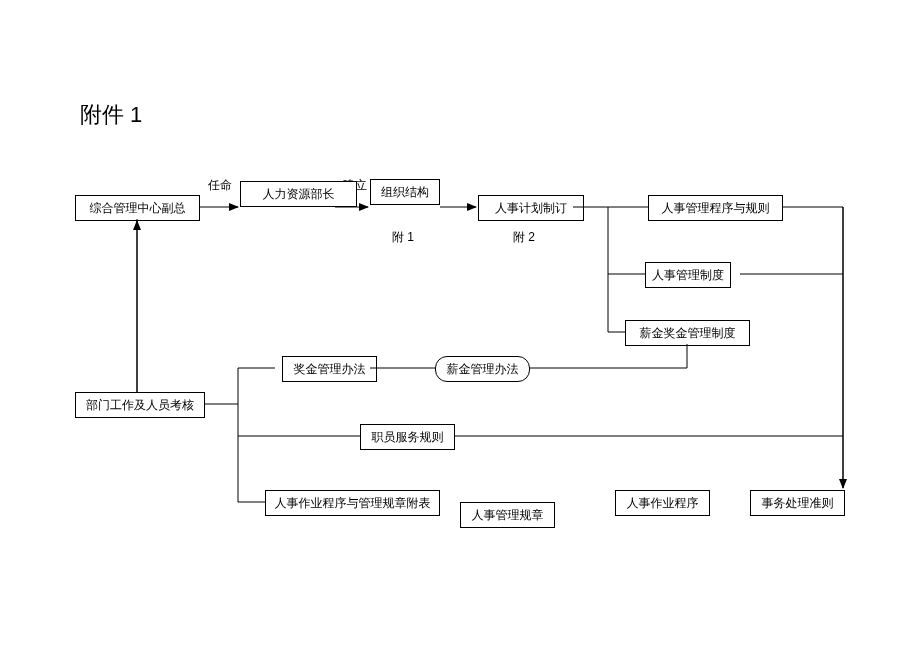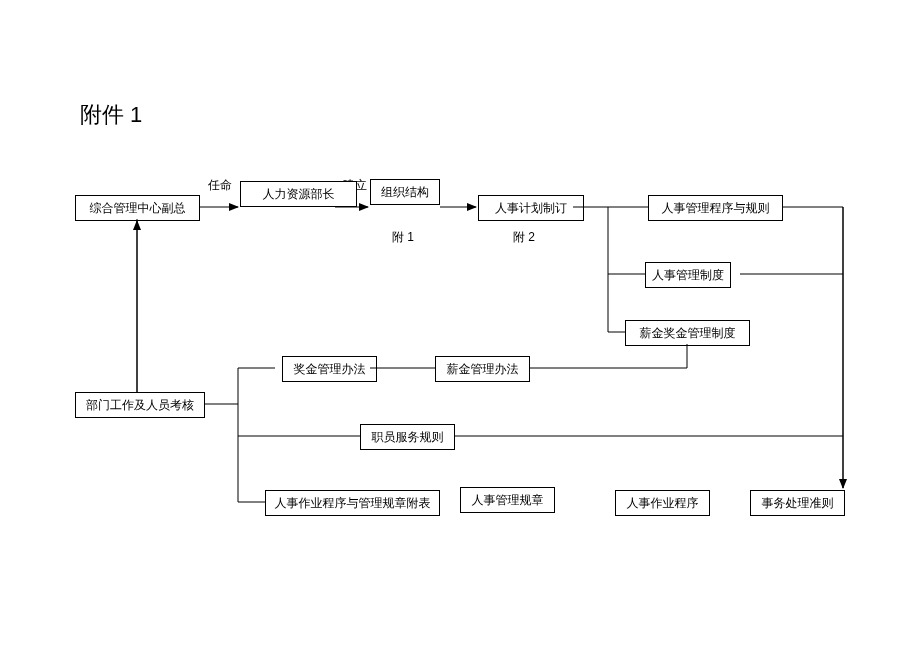--- a/index.html
+++ b/index.html
@@ -61,28 +61,28 @@
 <div class="box" style="left:478px; top:195px; width:106px; height:24px;">人事计划制订</div>
 <div class="box" style="left:648px; top:195px; width:135px; height:24px;">人事管理程序与规则</div>
 
 <div class="label" style="left:392px; top:229px;">附 1</div>
 <div class="label" style="left:513px; top:229px;text-align:center;">附 2</div>
 
 <div class="box" style="left:645px; top:262px; width:86px; height:24px;">人事管理制度</div>
 <div class="box" style="left:625px; top:320px; width:125px; height:24px;">薪金奖金管理制度</div>
 
 <div class="box" style="left:275px; top:356px; width:95px; height:24px;margin-left:7px;">奖金管理办法</div>
-<div class="box" style="left:435px; top:356px; width:95px; height:24px;">薪金管理办法</div>
+<div class="box" style="left:435px; top:356px; width:95px; height:24px;border-radius:12px;">薪金管理办法</div>
 
 <div class="box" style="left:75px; top:392px; width:130px; height:24px;">部门工作及人员考核</div>
 
 <div class="box" style="left:360px; top:424px; width:95px; height:24px;">职员服务规则</div>
 
 <div class="box" style="left:265px; top:490px; width:175px; height:24px;">人事作业程序与管理规章附表</div>
-<div class="box" style="left:460px; top:487px; width:95px; height:24px;">人事管理规章</div>
+<div class="box" style="left:460px; top:502px; width:95px; height:24px;">人事管理规章</div>
 <div class="box" style="left:615px; top:490px; width:95px; height:24px;">人事作业程序</div>
 <div class="box" style="left:750px; top:490px; width:95px; height:24px;">事务处理准则</div>
 
 <svg>
   <defs>
     <marker id="arrowhead" markerWidth="10" markerHeight="8" refX="9" refY="4" orient="auto">
       <polygon points="0 0, 10 4, 0 8" fill="#000"></polygon>
     </marker>
   </defs>
 

